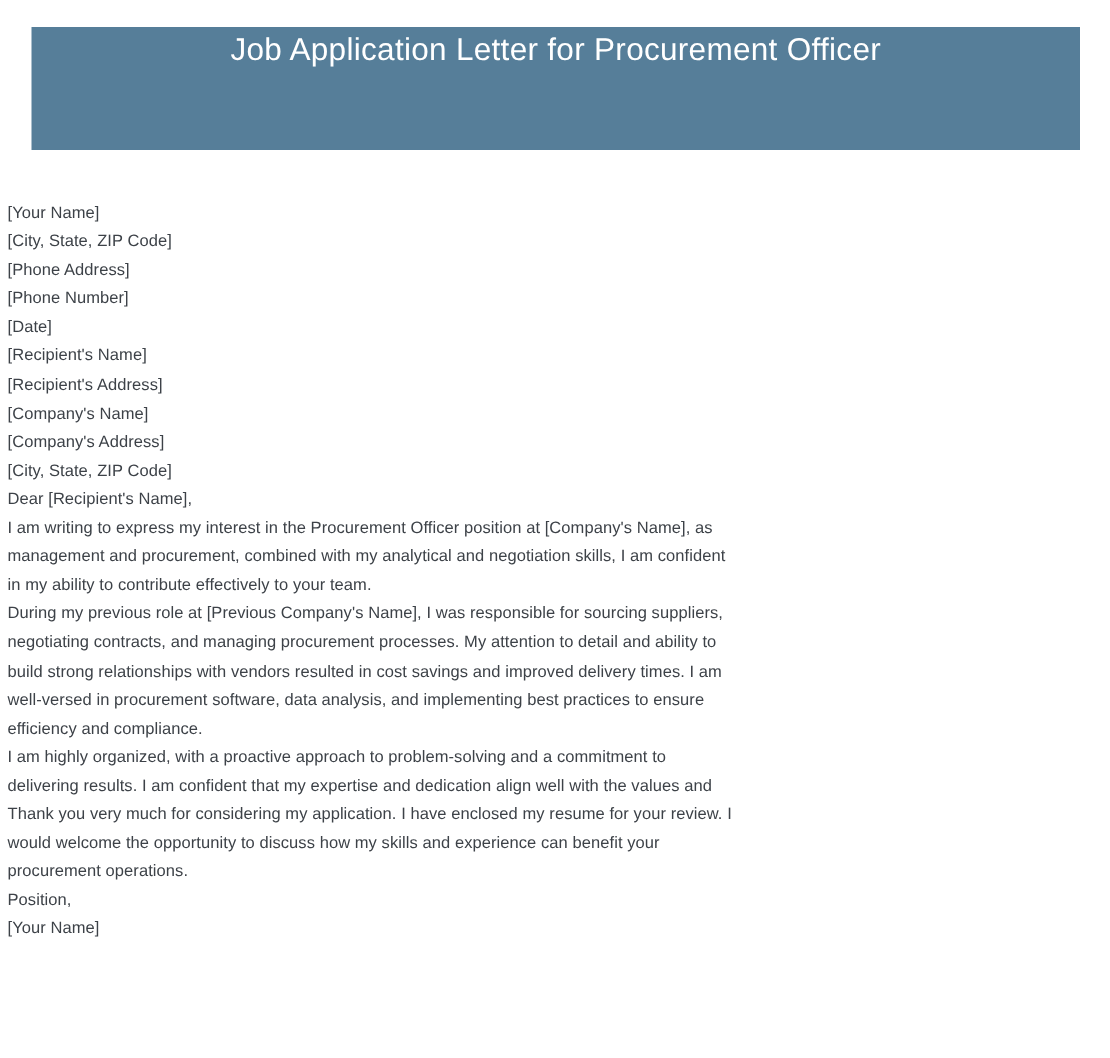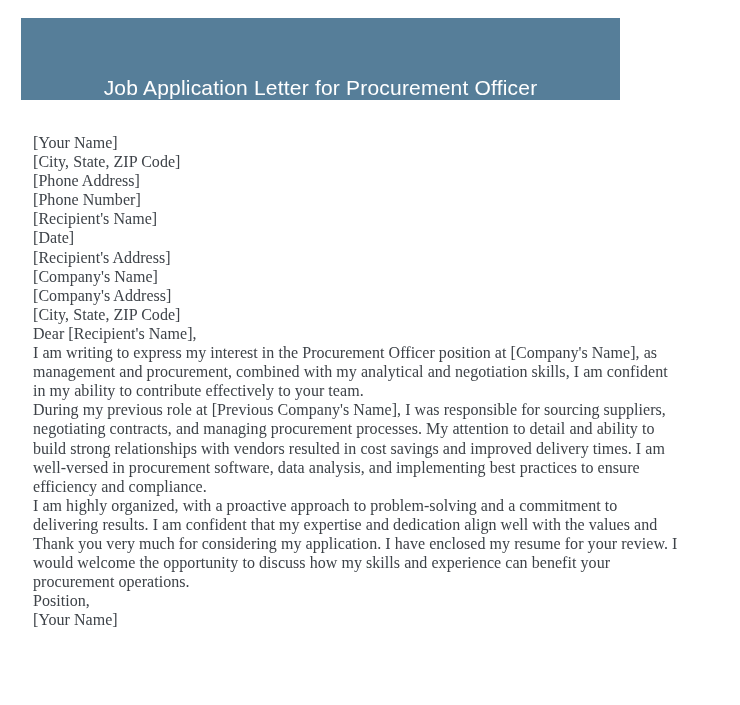--- a/index.html
+++ b/index.html
@@ -12,45 +12,44 @@
     width: 740px;
     height: 705px;
     background: #ffffff;
     overflow: hidden;
     font-family: "Liberation Sans", sans-serif;
   }
   .title-banner {
     position: absolute;
     left: 21px;
     top: 18px;
-    width: 599px;
+    width: 699px;
     height: 82px;
     background: #567e99;
     display: flex;
-    align-items: flex-end;
+    align-items: flex-start;
     justify-content: center;
   }
   .title-banner h1 {
     margin: 0;
     padding-top: 4px;
     color: #ffffff;
     font-size: 21px;
     font-weight: 500;
     letter-spacing: 0.2px;
     font-family: "Liberation Sans", sans-serif;
   }
   .letter-body {
     position: absolute;
-    left: 33px;
+    left: 5px;
     top: 133px;
     width: 700px;
     color: #3d4248;
-    font-size: 16px;
+    font-size: 11px;
     letter-spacing: 0.05px;
-    font-family: Liberation Serif, serif;
   }
   .letter-line {
     height: 19.1px;
     line-height: 19.1px;
     white-space: nowrap;
   }
 </style>
 </head>
 <body>
 
@@ -58,22 +57,22 @@
 
   <div class="title-banner">
     <h1>Job Application Letter for Procurement Officer</h1>
   </div>
 
   <div class="letter-body">
       <div class="letter-line">[Your Name]</div>
       <div class="letter-line">[City, State, ZIP Code]</div>
       <div class="letter-line">[Phone Address]</div>
       <div class="letter-line">[Phone Number]</div>
+      <div class="letter-line">[Date]</div>
       <div class="letter-line">[Recipient's Name]</div>
-      <div class="letter-line">[Date]</div>
       <div class="letter-line">[Recipient's Address]</div>
       <div class="letter-line">[Company's Name]</div>
       <div class="letter-line">[Company's Address]</div>
       <div class="letter-line">[City, State, ZIP Code]</div>
       <div class="letter-line">Dear [Recipient's Name],</div>
       <div class="letter-line">I am writing to express my interest in the Procurement Officer position at [Company's Name], as</div>
       <div class="letter-line">management and procurement, combined with my analytical and negotiation skills, I am confident</div>
       <div class="letter-line">in my ability to contribute effectively to your team.</div>
       <div class="letter-line">During my previous role at [Previous Company's Name], I was responsible for sourcing suppliers,</div>
       <div class="letter-line">negotiating contracts, and managing procurement processes. My attention to detail and ability to</div>

